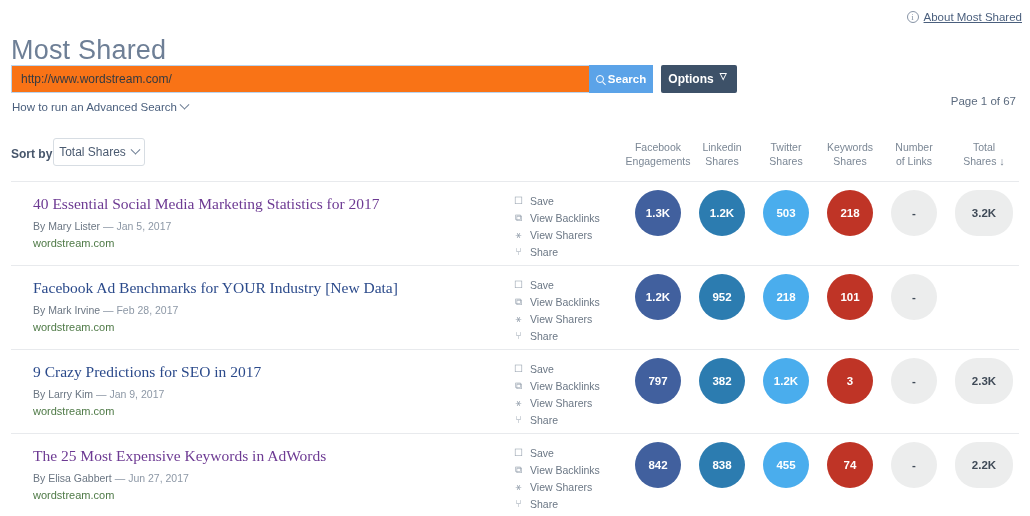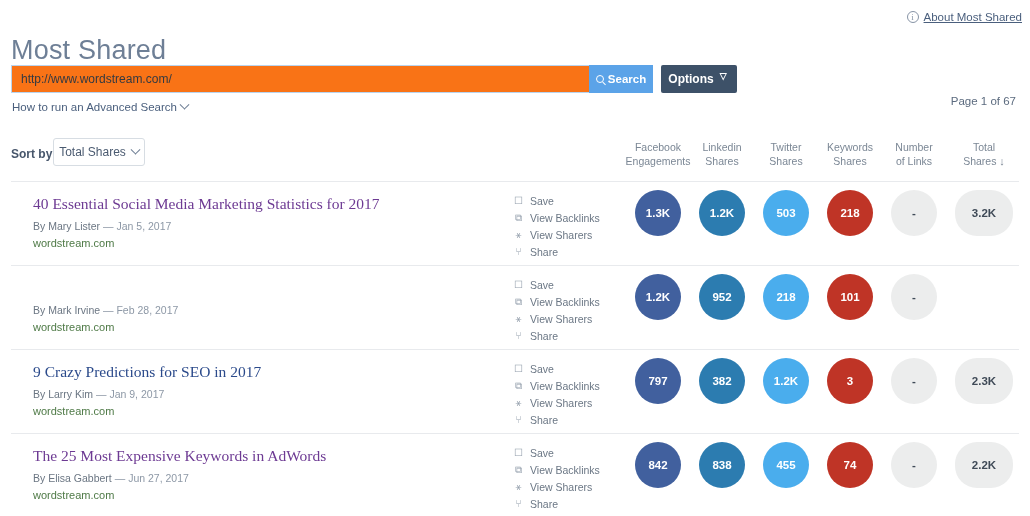--- a/index.html
+++ b/index.html
@@ -278,20 +278,21 @@
     </div>
     <div class="metric m0">1.3K</div>
     <div class="metric m1">1.2K</div>
     <div class="metric m2">503</div>
     <div class="metric m3">218</div>
     <div class="metric m4">-</div>
     <div class="metric m5">3.2K</div>
   </div>
 
   <div class="row r1">
+    <div class="art-title">Facebook Ad Benchmarks for YOUR Industry [New Data]</div>
     <div class="art-meta">
       <span class="art-author">By Mark Irvine</span>
       <span>—</span>
       <span>Feb 28, 2017</span>
     </div>
     <div class="art-domain">wordstream.com</div>
     <div class="actions">
       <div class="action">
         <span class="ic">☐</span>
         <span>Save</span>

